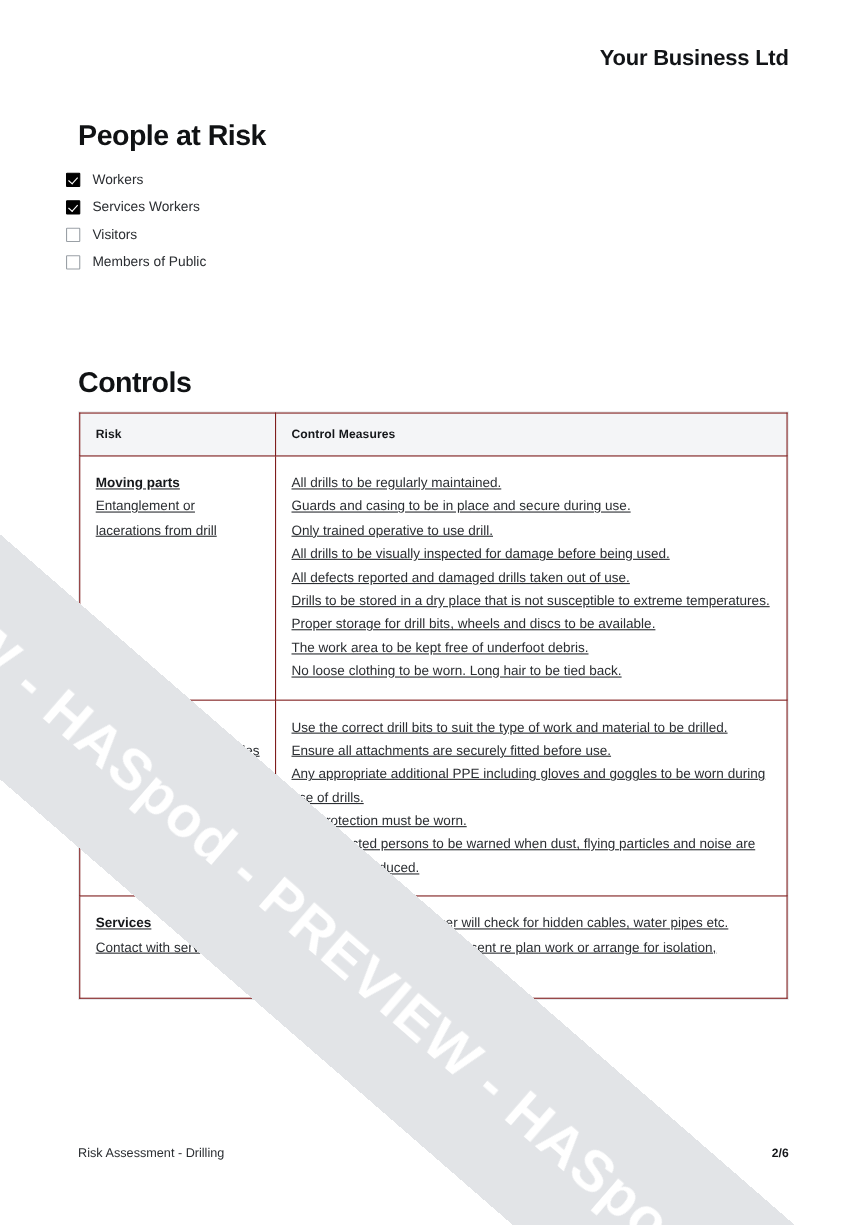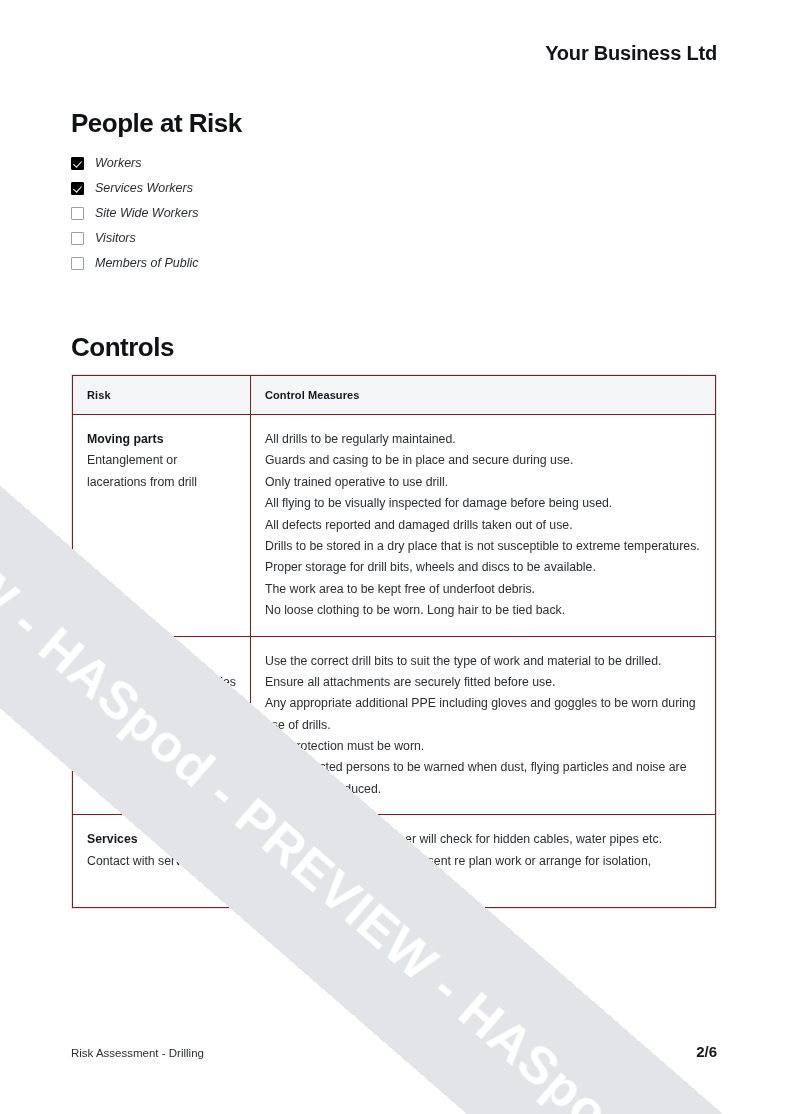--- a/index.html
+++ b/index.html
@@ -47,24 +47,23 @@
     font-weight: bold;
     letter-spacing: -0.5px;
     color: #101214;
   }
   #people-title { top: 108px; }
   #controls-title { top: 332px; }
 
   
   .checklist {
     position: absolute;
-    left: 71px;
+    left: 60px;
     top: 151px;
     width: 330px;
-    font-style: italic;
   }
   .check-row {
     display: flex;
     align-items: center;
     height: 25px;
   }
   .checkbox {
     width: 13px;
     height: 13px;
     box-sizing: border-box;
@@ -125,20 +124,21 @@
     color: #15171a;
     padding: 13px 14px 13px 14px;
     letter-spacing: 0.1px;
   }
   .col-risk { width: 149px; }
   .controls-table tbody td {
     padding: 14px 14px 14px 14px;
     font-size: 12.3px;
     line-height: 1.74;
     color: #2b2e32;
+    text-decoration: underline;
   }
   .risk-name {
     font-weight: bold;
     color: #15171a;
     display: block;
   }
   .risk-desc { display: block; }
   .measure-line { display: block; }
 
   
@@ -149,21 +149,21 @@
     top: 1043px;
     display: flex;
     justify-content: space-between;
     align-items: baseline;
   }
   .footer-title {
     font-size: 11.5px;
     color: #2b2e32;
   }
   .footer-page {
-    font-size: 15px;
+    font-size: 11px;
     font-weight: bold;
     color: #15171a;
   }
 
   
   .watermark {
     position: absolute;
     left: -340px;
     top: 190px;
     width: 1560px;
@@ -215,24 +215,20 @@
       <div class="check-row">
         <span class="checkbox checked"></span>
         <span class="check-label">Workers</span>
       </div>
       <div class="check-row">
         <span class="checkbox checked"></span>
         <span class="check-label">Services Workers</span>
       </div>
       <div class="check-row">
         <span class="checkbox"></span>
-        <span class="check-label">Site Wide Workers</span>
-      </div>
-      <div class="check-row">
-        <span class="checkbox"></span>
         <span class="check-label">Visitors</span>
       </div>
       <div class="check-row">
         <span class="checkbox"></span>
         <span class="check-label">Members of Public</span>
       </div>
     </div>
 
   <div class="section-title" id="controls-title">Controls</div>
 
@@ -247,21 +243,21 @@
       <tbody id="controls-tbody">
           <tr>
             <td class="col-risk">
               <span class="risk-name">Moving parts</span>
               <span class="risk-desc">Entanglement or lacerations from drill</span>
             </td>
             <td>
               <span class="measure-line">All drills to be regularly maintained.</span>
               <span class="measure-line">Guards and casing to be in place and secure during use.</span>
               <span class="measure-line">Only trained operative to use drill.</span>
-              <span class="measure-line">All flying to be visually inspected for damage before being used.</span>
+              <span class="measure-line">All drills to be visually inspected for damage before being used.</span>
               <span class="measure-line">All defects reported and damaged drills taken out of use.</span>
               <span class="measure-line">Drills to be stored in a dry place that is not susceptible to extreme temperatures.</span>
               <span class="measure-line">Proper storage for drill bits, wheels and discs to be available.</span>
               <span class="measure-line">The work area to be kept free of underfoot debris.</span>
               <span class="measure-line">No loose clothing to be worn. Long hair to be tied back.</span>
             </td>
           </tr>
           <tr>
             <td class="col-risk">
               <span class="risk-name">Projectiles</span>

